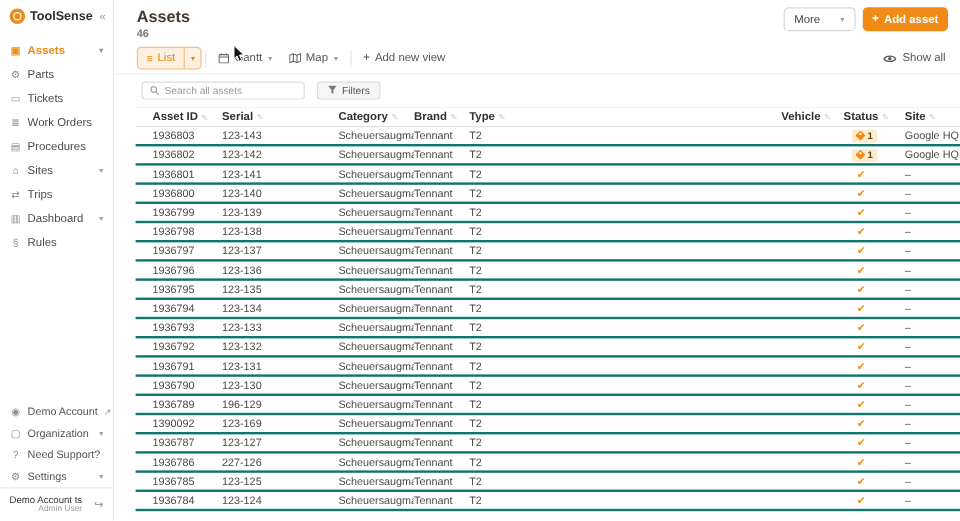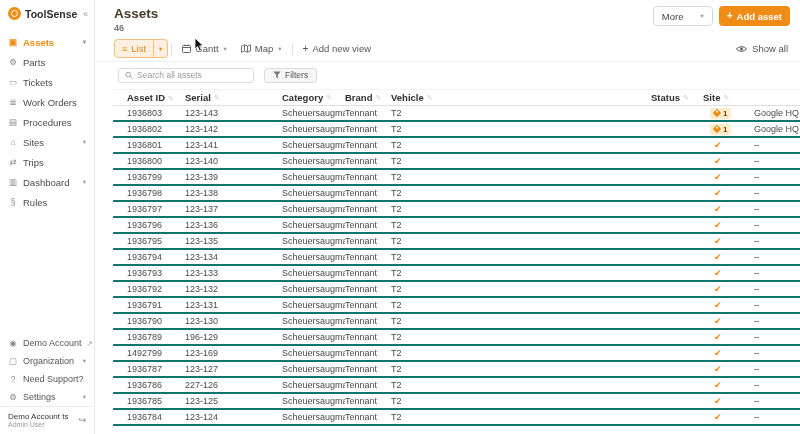--- a/index.html
+++ b/index.html
@@ -16,21 +16,21 @@
   .collapse-btn { margin-left:auto; color:#999; font-size:9px; cursor:pointer; }
   .nav { padding-top:4px; }
   .nav-item { display:flex; align-items:center; gap:5px; padding:4.5px 8px; font-size:9.5px; color:#4a4a4a; cursor:pointer; white-space:nowrap; }
   .nav-item .ico { width:10px; text-align:center; font-size:8.5px; color:#8a8a8a; flex:none; }
   .nav-item.active { color:#f08c16; font-weight:bold; }
   .nav-item.active .ico { color:#f08c16; }
   .chev { margin-left:auto; font-size:6.5px; color:#9a9a9a; }
   .sidebar-spacer { flex:1; }
   .sidebar-footer .nav-item { font-size:9px; padding:4px 8px; color:#555; }
   .trail-ext { margin-left:auto; font-size:7.5px; color:#9a9a9a; }
-  .user-row { border-top:1px solid #ececec; padding:5px 8px 6px 8px; display:flex; align-items:center; }
+  .user-row { border-top:1px solid #ececec; padding:5px 8px 6px 8px; display:flex; align-items:center;text-align:right; }
   .user-name { font-size:8px; color:#333; white-space:nowrap; }
   .user-role { font-size:7px; color:#9a9a9a; }
   .logout-ico { margin-left:auto; font-size:9px; color:#888; cursor:pointer; }
 
   
   .main { position:absolute; left:96px; top:0; right:0; bottom:0; }
   .page-header { display:flex; align-items:flex-start; padding:6px 10px 0 18px; height:36px; }
   .page-title { font-size:13.5px; font-weight:bold; color:#46392a; }
   .page-count { font-size:9px; color:#777; margin-top:2px;font-weight:bold; }
   .header-actions { margin-left:auto; display:flex; gap:6px; align-items:center; }
@@ -246,20 +246,24 @@
           </div>
           <div class="th">
             <span>Category</span>
             <span class="hicon">✎</span>
           </div>
           <div class="th">
             <span>Brand</span>
             <span class="hicon">✎</span>
           </div>
           <div class="th">
+            <span>Type</span>
+            <span class="hicon">✎</span>
+          </div>
+          <div class="th">
             <span>Vehicle</span>
             <span class="hicon">✎</span>
           </div>
           <div class="th">
             <span>Status</span>
             <span class="hicon">✎</span>
           </div>
           <div class="th">
             <span>Site</span>
             <span class="hicon">✎</span>
@@ -416,21 +420,21 @@
             <div class="cell c-id">1936789</div>
             <div class="cell c-serial">196-129</div>
             <div class="cell c-cat">Scheuersaugmaschine</div>
             <div class="cell c-brand">Tennant</div>
             <div class="cell c-type">T2</div>
             <div class="cell c-vehicle"></div>
             <div class="cell c-status"><span class="check">✔</span></div>
             <div class="cell c-site">–</div>
           </div>
           <div class="trow grid-cols">
-            <div class="cell c-id">1492799</div>
+            <div class="cell c-id">1390092</div>
             <div class="cell c-serial">123-169</div>
             <div class="cell c-cat">Scheuersaugmaschine</div>
             <div class="cell c-brand">Tennant</div>
             <div class="cell c-type">T2</div>
             <div class="cell c-vehicle"></div>
             <div class="cell c-status"><span class="check">✔</span></div>
             <div class="cell c-site">–</div>
           </div>
           <div class="trow grid-cols">
             <div class="cell c-id">1936787</div>

